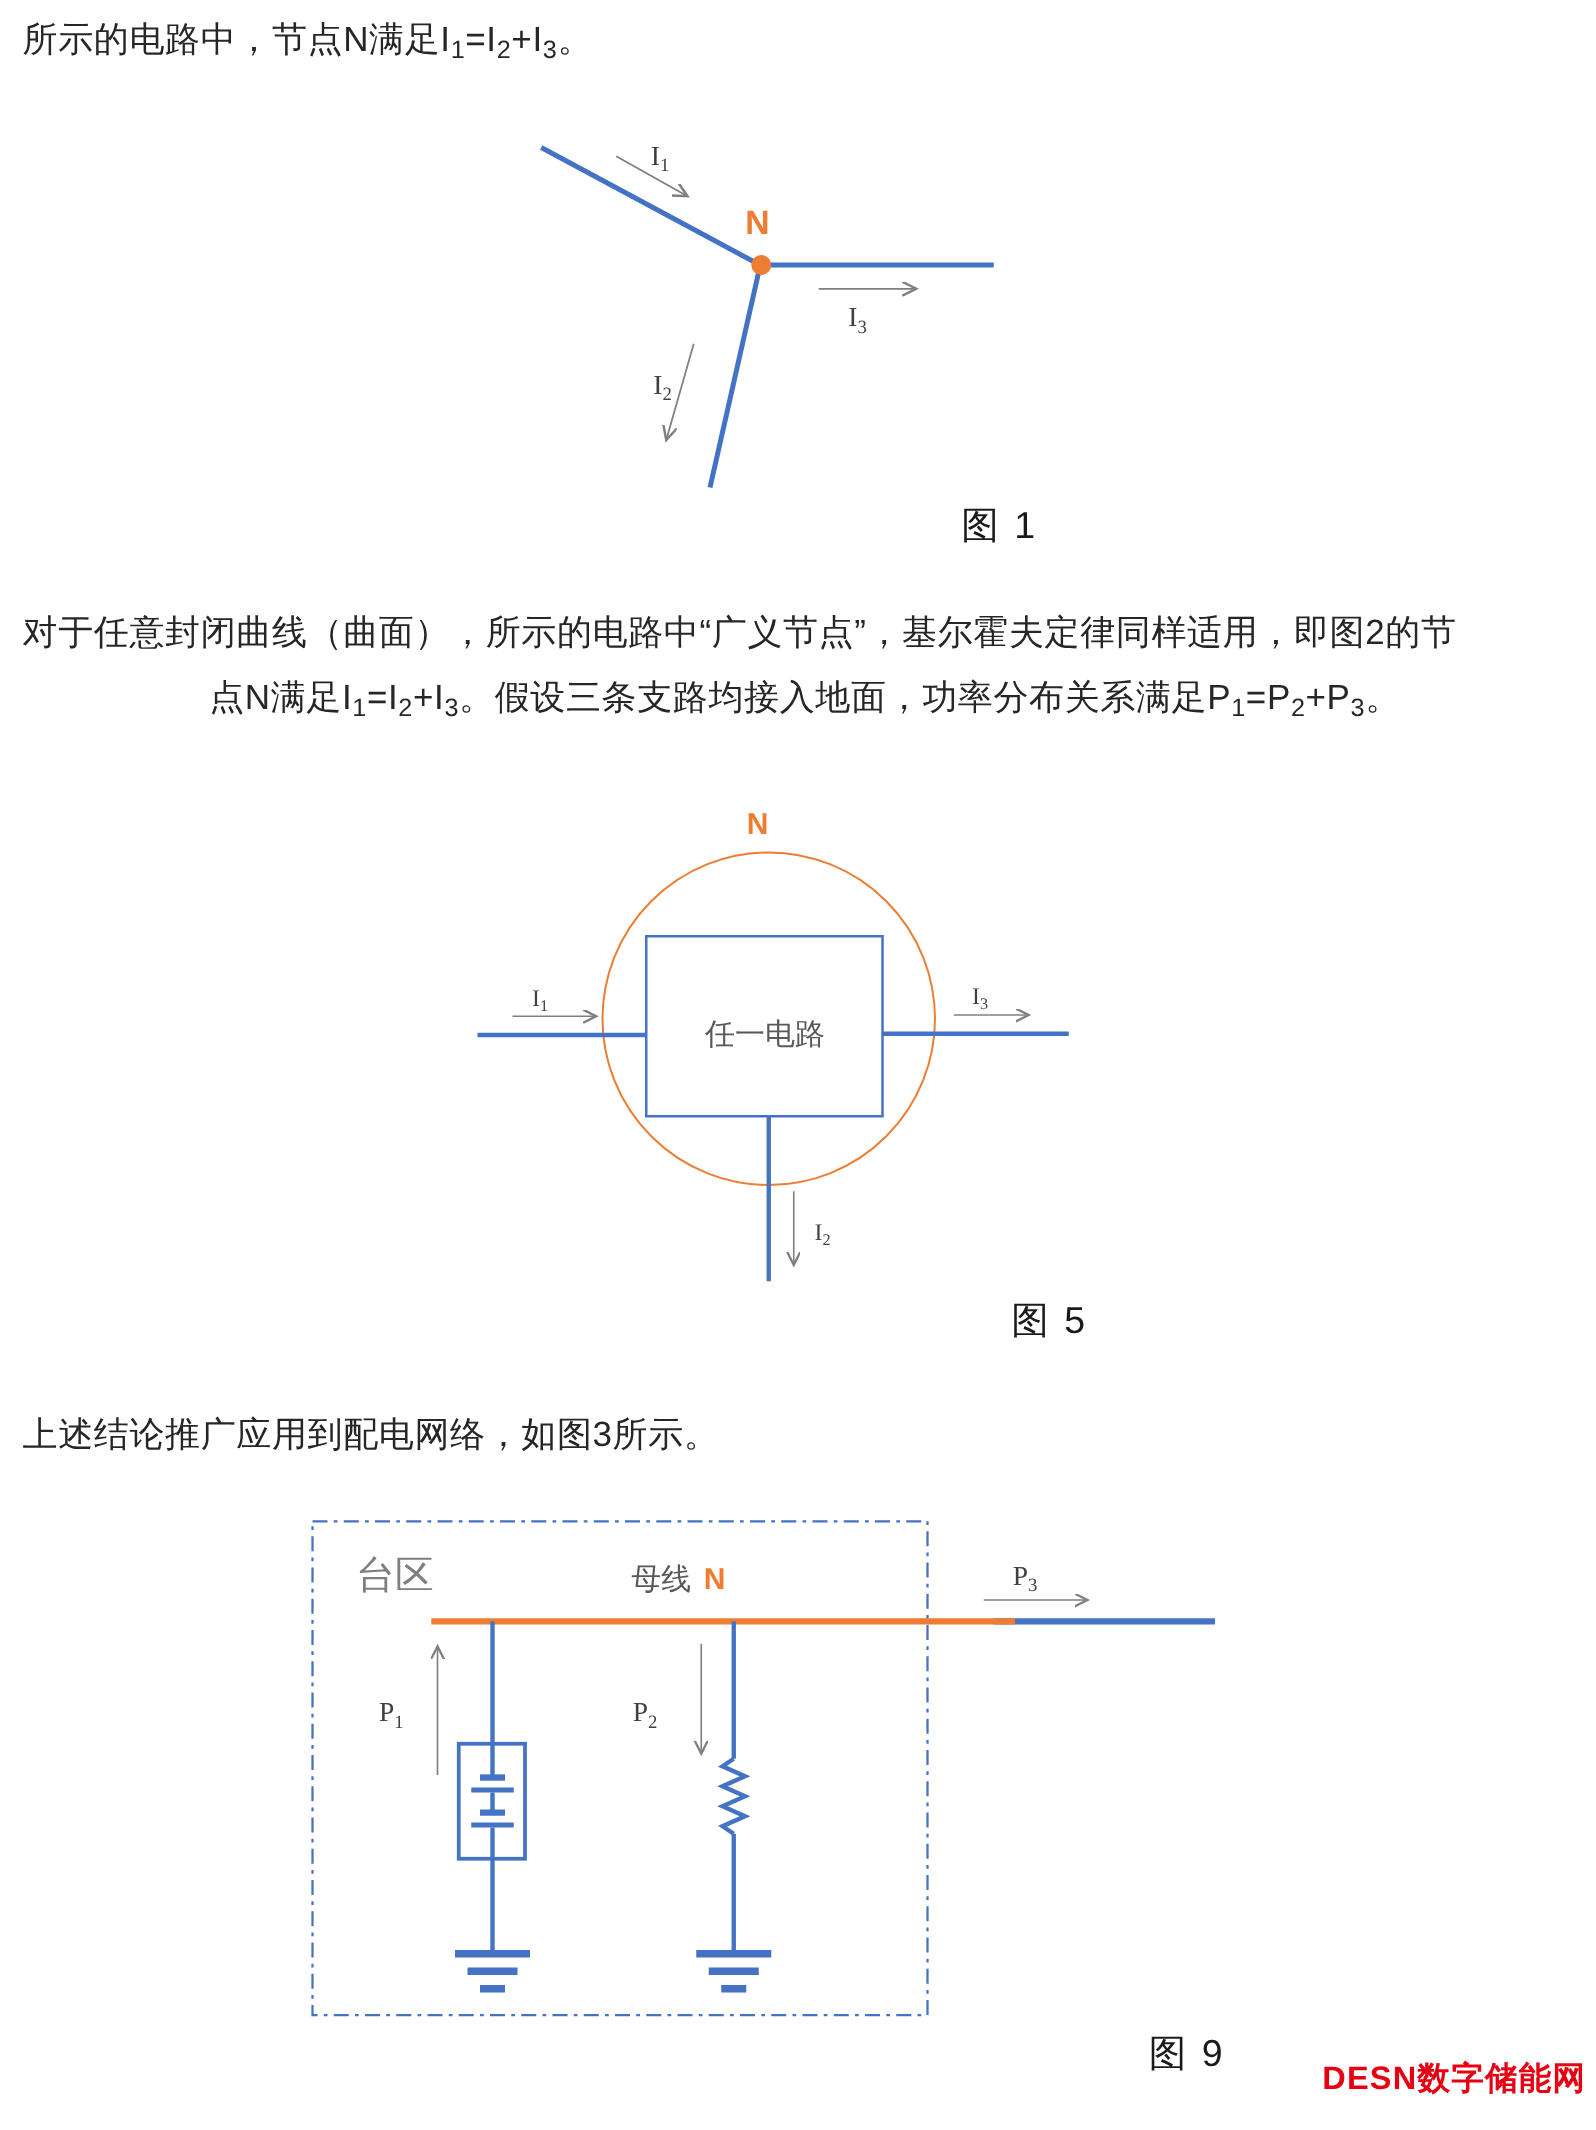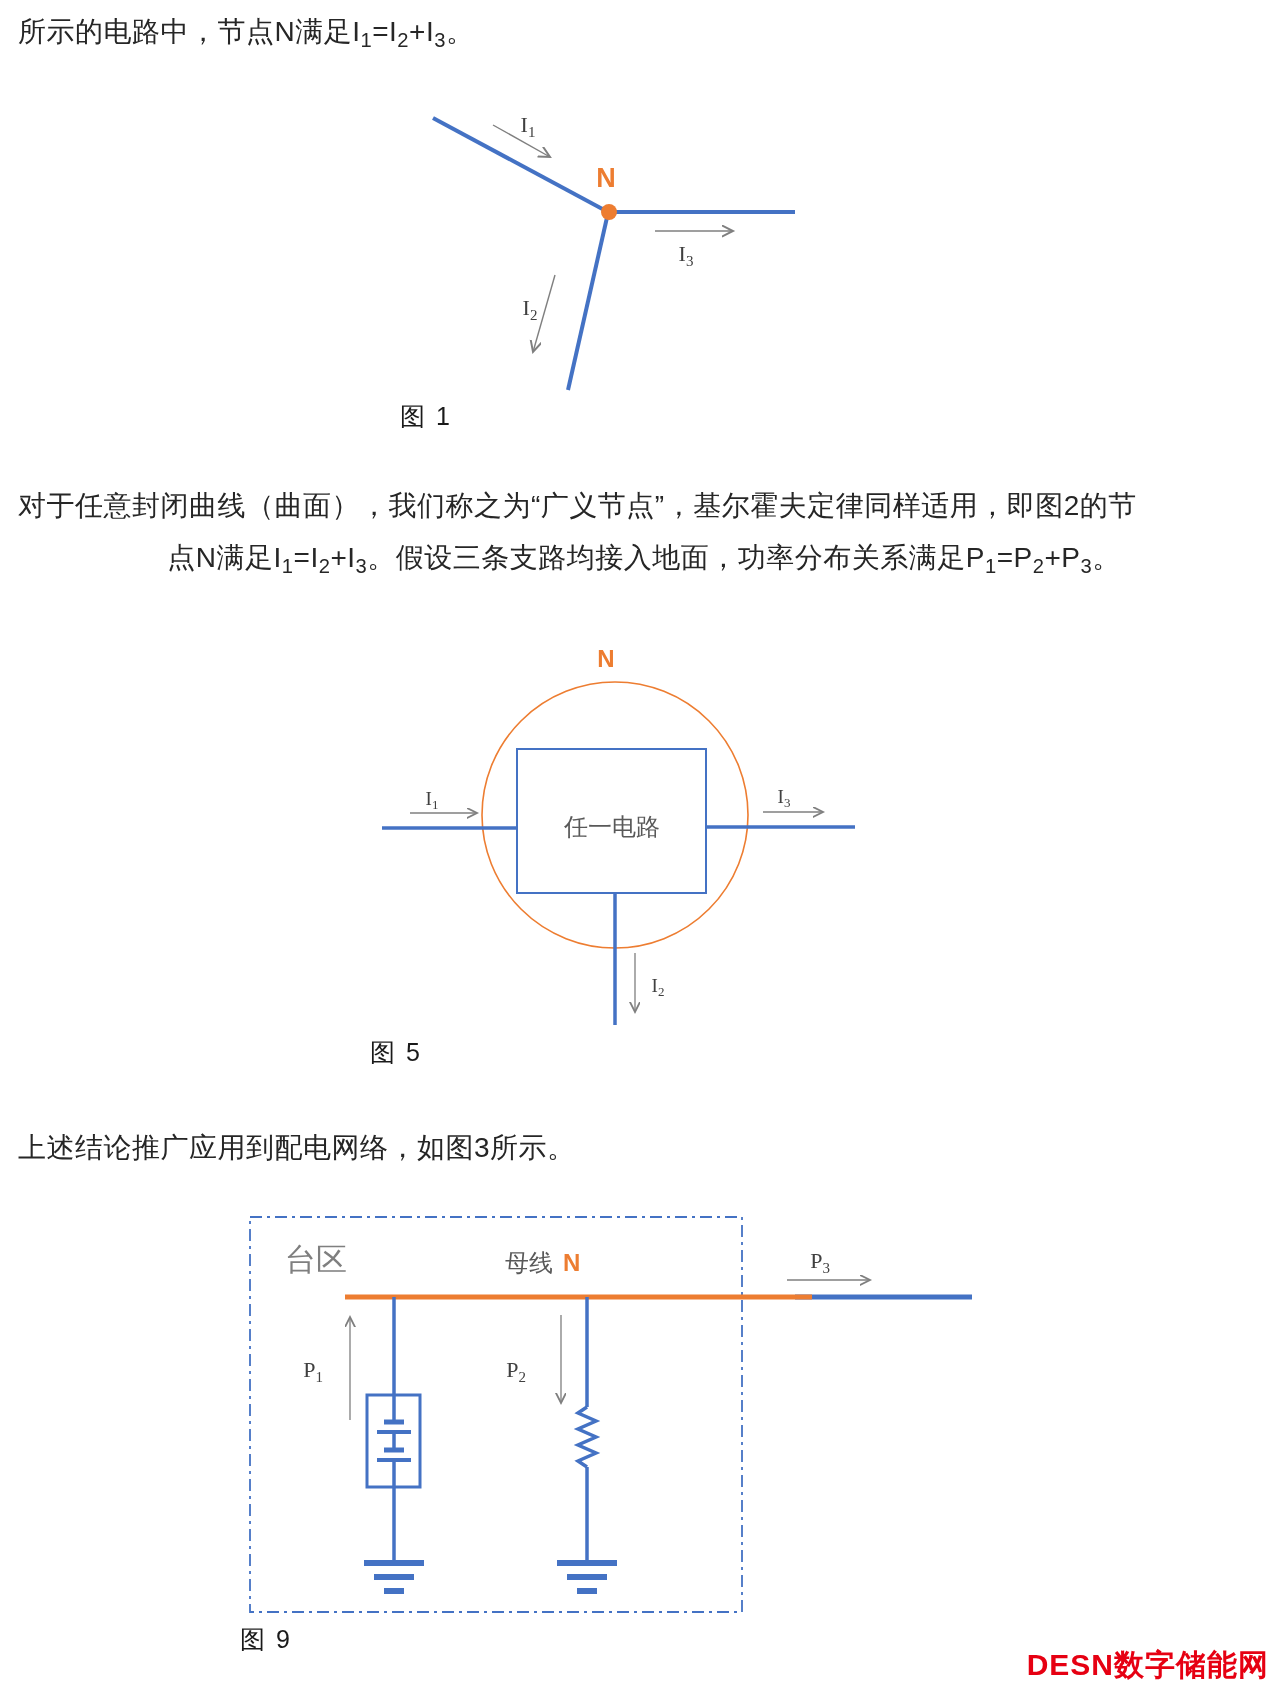--- a/index.html
+++ b/index.html
@@ -3,23 +3,23 @@
 <meta charset="utf-8">
 <style>
   html,body{margin:0;padding:0;}
   body{
     width:1277px;height:1704px;position:relative;background:#ffffff;
     font-family:"Liberation Sans",sans-serif;color:#262626;overflow:hidden;
   }
   .para{position:absolute;font-size:28px;line-height:52px;letter-spacing:0.5px;color:#262626;}
   .sub{font-size:0.72em;vertical-align:-0.28em;}
   .fig{position:absolute;}
-  .caption{position:absolute;font-size:25px;color:#1a1a1a;text-align:left;letter-spacing:2px;}
+  .caption{position:absolute;font-size:30px;color:#1a1a1a;text-align:right;letter-spacing:2px;}
   .watermark{
-    position:absolute;top:1645px;right:8px;font-size:30px;font-weight:bold;
+    position:absolute;top:1645px;right:8px;font-size:26px;font-weight:bold;
     color:#e60012;letter-spacing:1px;font-family:"Liberation Sans",sans-serif;
   }
   svg text{font-family:"Liberation Serif",serif;}
   .cjk-label{font-family:"Liberation Sans",sans-serif;}
 </style>
 </head>
 <body>
 
 <div class="para" style="left:18px;top:6px;width:1240px;"><span>所示的电路中，节点N满足I</span><span class="sub">1</span><span>=I</span><span class="sub">2</span><span>+I</span><span class="sub">3</span><span>。</span></div>
 
@@ -36,21 +36,21 @@
   <text x="226" y="92" text-anchor="middle" font-size="27" font-weight="600" fill="#ED7D31" class="cjk-label">N</text>
   <line x1="113" y1="30" x2="170" y2="62" stroke="#7F7F7F" stroke-width="1.4" marker-end="url(#ah1)"></line>
   <text x="148" y="37" text-anchor="middle" font-size="22" fill="#404040"><tspan>I</tspan><tspan font-size="15" dy="5">1</tspan></text>
   <line x1="275" y1="136" x2="353" y2="136" stroke="#7F7F7F" stroke-width="1.4" marker-end="url(#ah1)"></line>
   <text x="306" y="166" text-anchor="middle" font-size="22" fill="#404040"><tspan>I</tspan><tspan font-size="15" dy="5">3</tspan></text>
   <line x1="175" y1="180" x2="153" y2="257" stroke="#7F7F7F" stroke-width="1.4" marker-end="url(#ah1)"></line>
   <text x="150" y="220" text-anchor="middle" font-size="22" fill="#404040"><tspan>I</tspan><tspan font-size="15" dy="5">2</tspan></text>
 </svg>
 <div class="caption" style="left:400px;top:400px;width:430px;">图 1</div>
 
-<div class="para" style="left:18px;top:480px;width:1252px;"><span>对于任意封闭曲线（曲面），我们称之为“广义节点”，基尔霍夫定律同样适用，即图2的节</span></div>
+<div class="para" style="left:18px;top:480px;width:1252px;"><span>对于任意封闭曲线（曲面），所示的电路中“广义节点”，基尔霍夫定律同样适用，即图2的节</span></div>
 <div class="para" style="left:18px;top:532px;width:1252px;text-align:center;"><span>点N满足I</span><span class="sub">1</span><span>=I</span><span class="sub">2</span><span>+I</span><span class="sub">3</span><span>。假设三条支路均接入地面，功率分布关系满足P</span><span class="sub">1</span><span>=P</span><span class="sub">2</span><span>+P</span><span class="sub">3</span><span>。</span></div>
 
 <svg class="fig" style="left:370px;top:640px;" width="500" height="392" viewBox="0 0 500 392">
   <defs>
     <marker id="ah2" markerWidth="12" markerHeight="12" refX="8" refY="4" orient="auto">
       <path d="M0,0 L8,4 L0,8" fill="none" stroke="#7F7F7F" stroke-width="1.4"></path>
     </marker>
   </defs>
   <circle cx="245" cy="175" r="133" fill="none" stroke="#ED7D31" stroke-width="1.6"></circle>
   <line x1="12" y1="188" x2="148" y2="188" stroke="#4472C4" stroke-width="3.5"></line>

